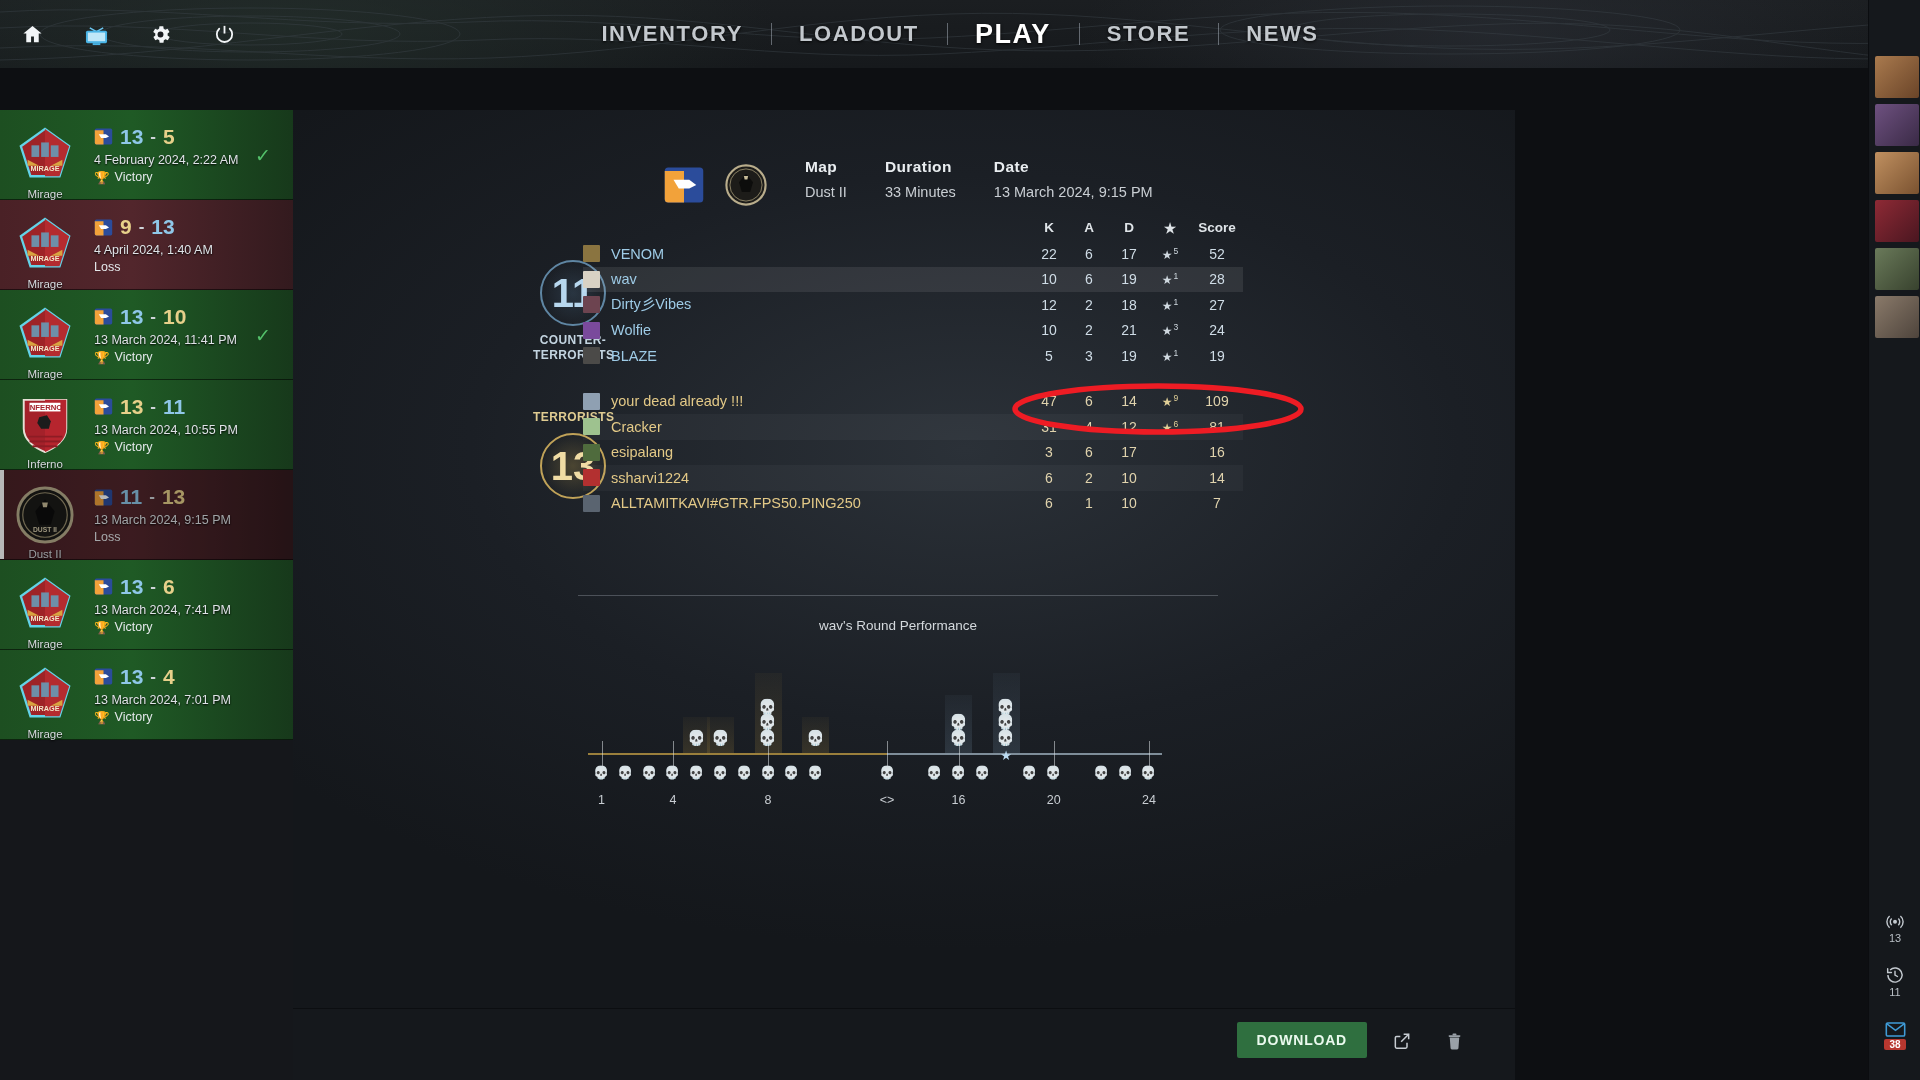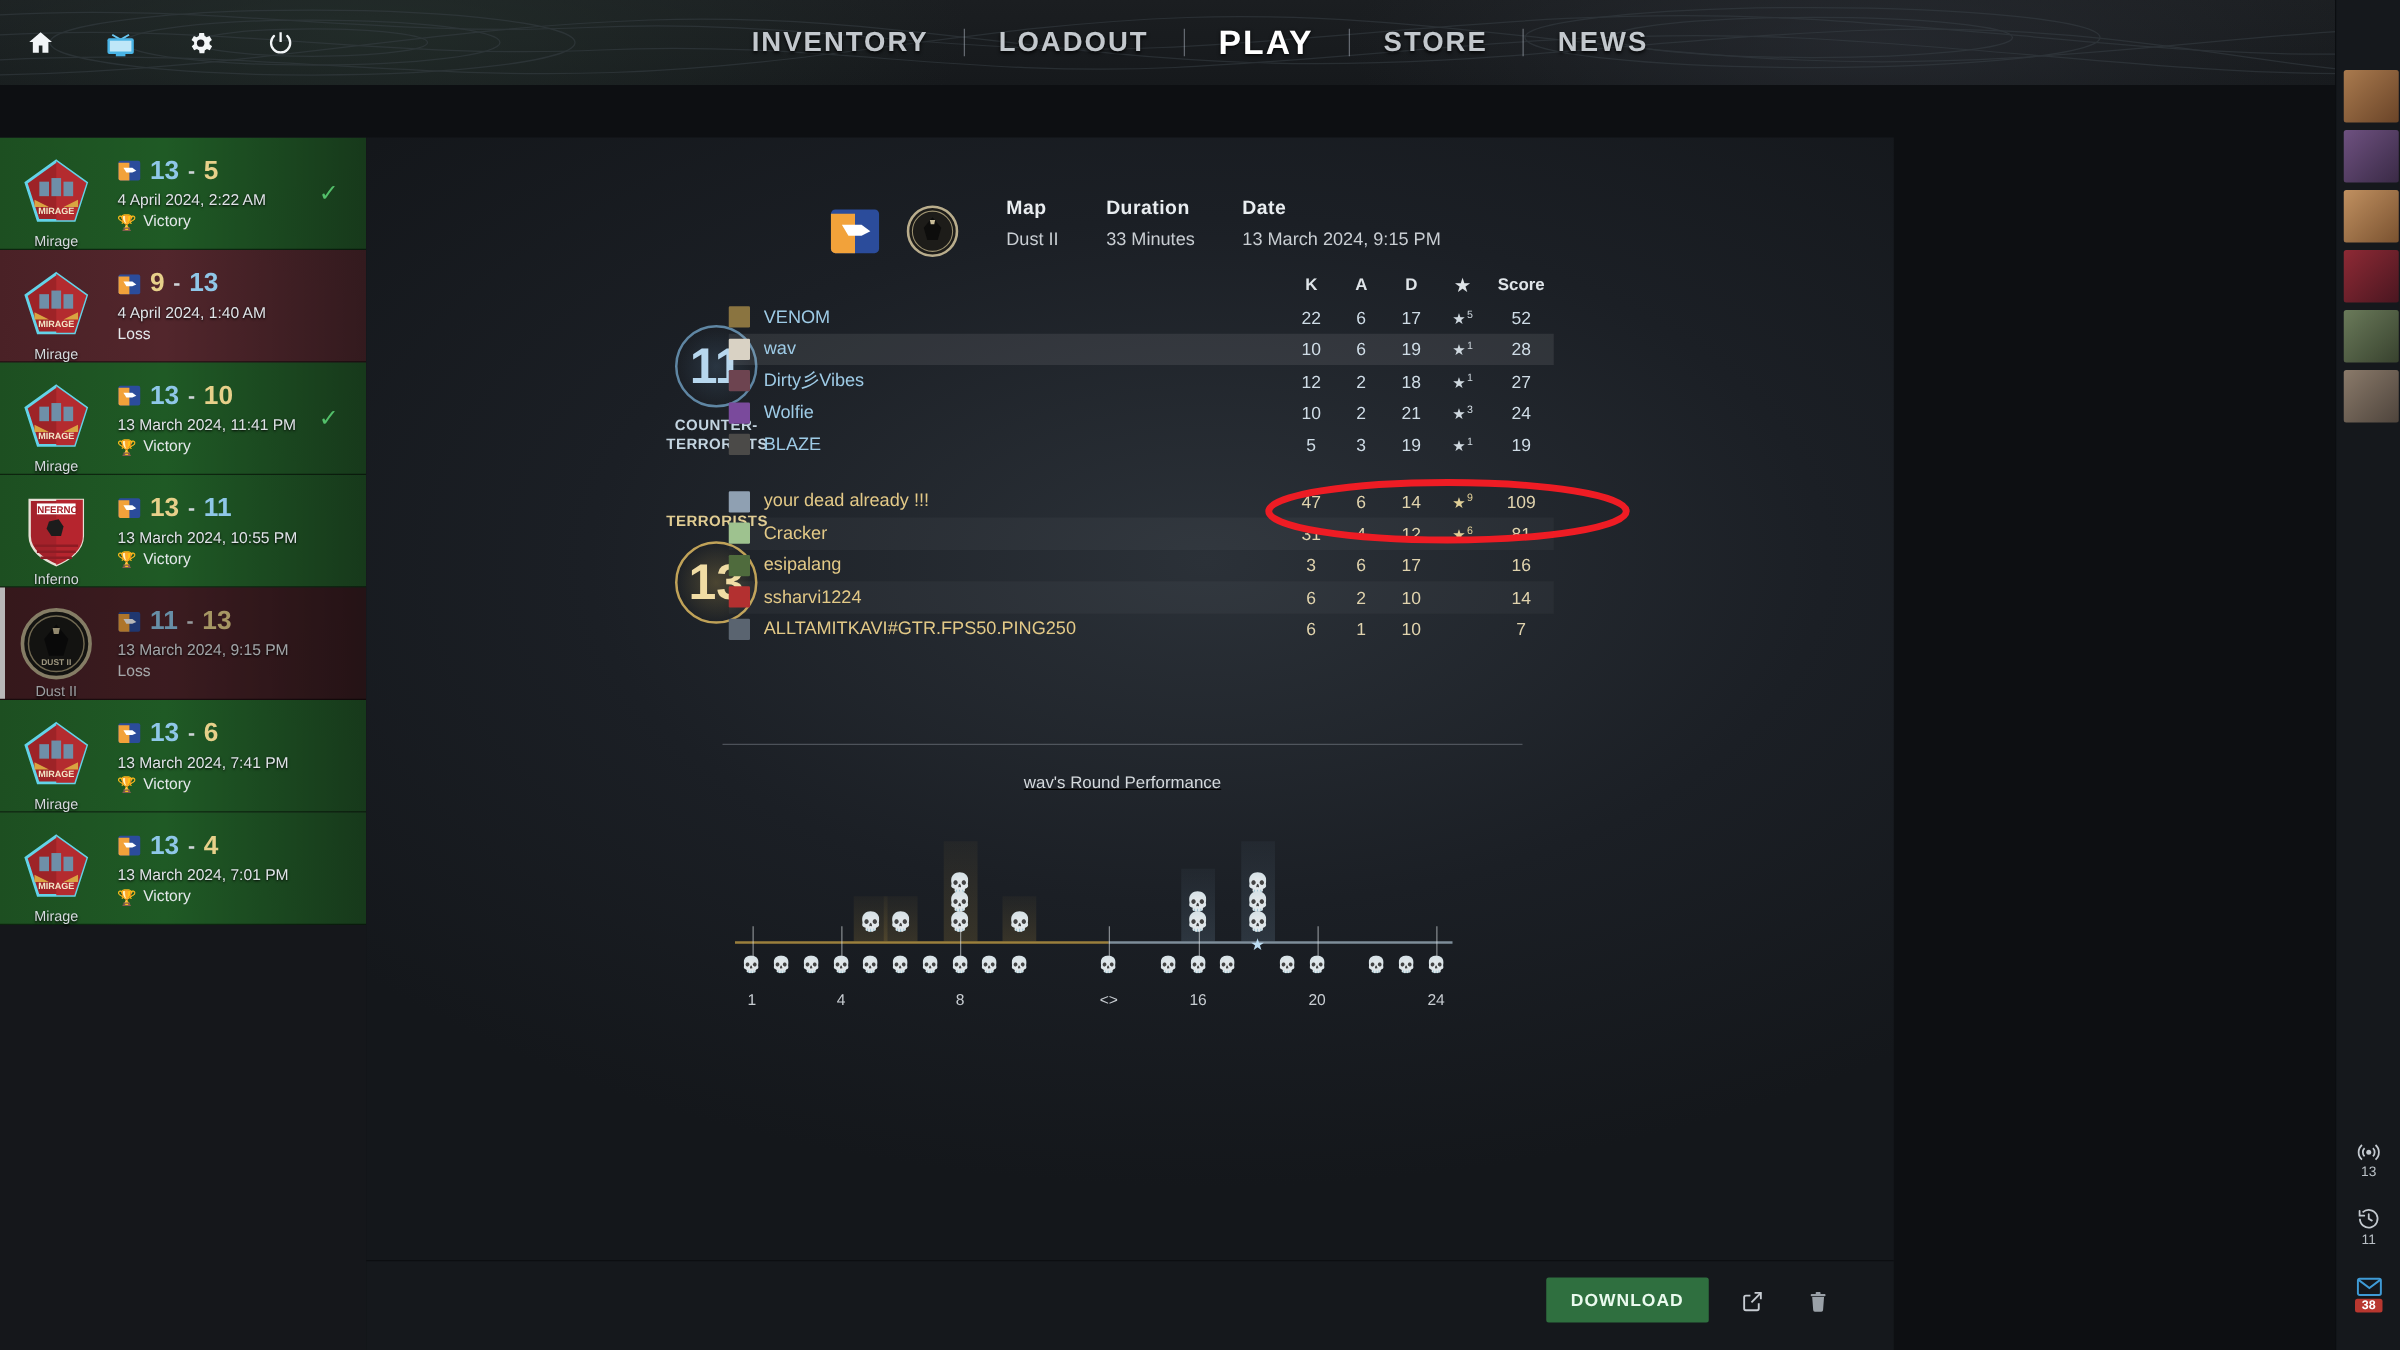--- a/index.html
+++ b/index.html
@@ -163,21 +163,21 @@
   .team-label {
     font-family:"Liberation Sans Narrow","Liberation Sans",sans-serif;
     font-size: 12px; font-weight:700; letter-spacing:.4px; line-height: 15px; margin-top: 7px;
   }
   .team-label.ct { color:#c3d4e0; } .team-label.t { color:#e0cc92; }
 
   
   .annot { position:absolute; pointer-events:none; }
 
   
-  .chart-wrap { position: absolute; left: 285px; top: 485px; width: 640px; text-decoration: underline; }
+  .chart-wrap { position: absolute; left: 285px; top: 485px; width: 640px; }
   .chart-divider { height:1px; background: rgba(200,210,220,.28); width: 100%; }
   .chart-title { text-align:center; font-size: 13.5px; color:#d4d9dd;
     font-family:"Liberation Sans Narrow","Liberation Sans",sans-serif; margin-top: 22px; }
   .chart { position: relative; margin-top: 22px; height: 160px; }
   .col { position:absolute; bottom: 62px; width: 27px; text-align:center; }
   .colbg { position:absolute; bottom: 62px; width: 27px; height: 76px; }
   .skull-up { display:block; font-size: 15px; line-height: 15.5px; color:#e6d49c; }
   .axisline { position:absolute; left:0; bottom: 60px; height: 2px; }
   .tick { position:absolute; bottom: 44px; width:1px; height: 30px; background: rgba(220,225,230,.55); }
   .dcol { position:absolute; bottom: 34px; width: 27px; text-align:center; }
@@ -302,21 +302,21 @@
         <div class="score-row">
           <svg class="cs-logo-sm" viewBox="0 0 24 24">
             <rect x="1" y="2" width="22" height="20" rx="2" fill="#2b4c9b"></rect>
             <path d="M1 4 L12 4 L12 22 L3 22 A2 2 0 0 1 1 20 Z" fill="#f2a23a"></path>
             <path d="M6 9 L15 9 L19 12 L15 14 L9 14 Z" fill="#fff"></path>
           </svg>
           <span class="sc blue">13</span>
           <span class="sc dash">-</span>
           <span class="sc gold">5</span>
         </div>
-        <div class="match-date">4 April 2024, 2:22 AM</div>
+        <div class="match-date">4 February 2024, 2:22 AM</div>
         <div class="match-result">
           <span>🏆</span>
           <span>Victory</span>
         </div>
       </div>
       <div class="check">✓</div>
     </div>
 
     <div class="match loss">
       <div class="map-badge">

